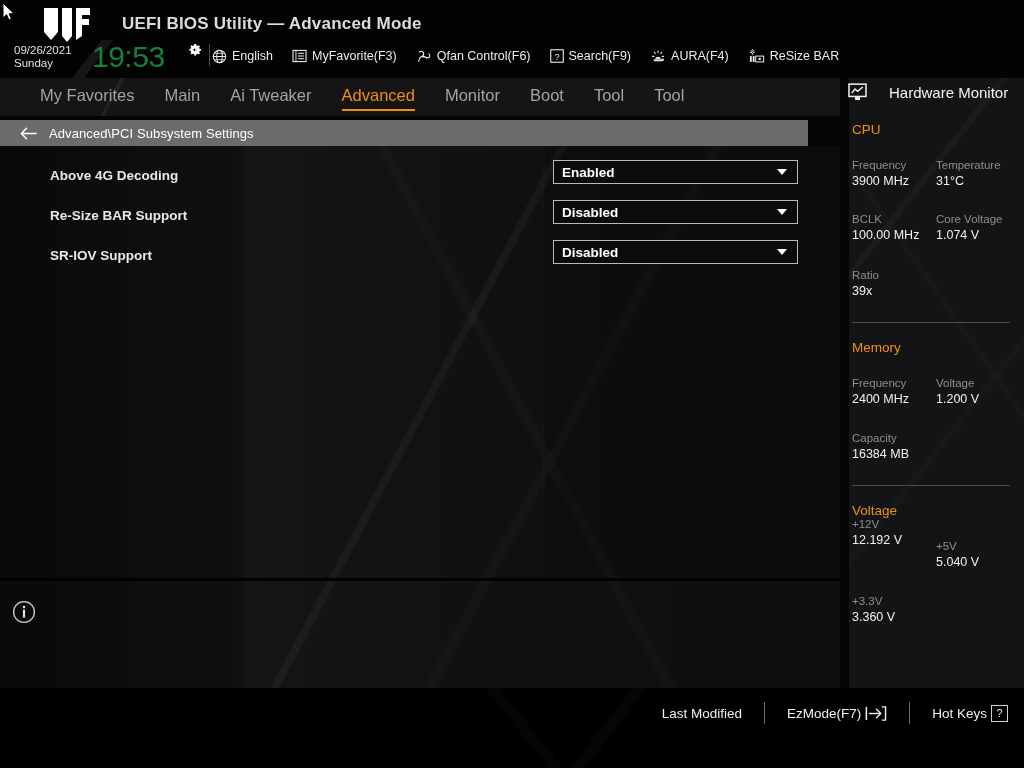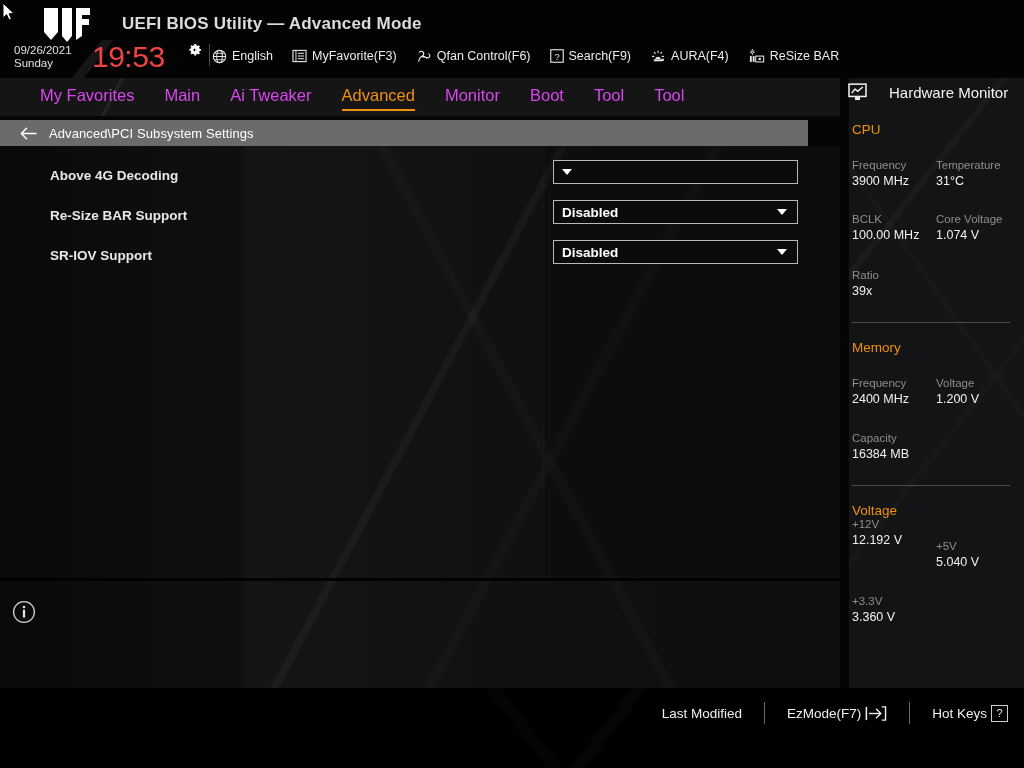--- a/index.html
+++ b/index.html
@@ -22,42 +22,42 @@
   #header .diag {
     position: absolute; left: -40px; top: 40px; width: 200px; height: 120px;
     background: linear-gradient(128deg, transparent 48%, #161616 48.5%, #161616 52%, transparent 52.5%);
   }
   #tuf-logo { position: absolute; left: 41px; top: 6px; width: 52px; height: 42px; }
   #title-text {
     position: absolute; left: 122px; top: 14px;
     font-size: 17px; font-weight: bold; color: #dcdcdc; letter-spacing: .2px;
   }
   #datewrap { position: absolute; left: 14px; top: 44px; font-size: 11.5px; color: #e2e2e2; line-height: 13px; }
-  #clock { position: absolute; left: 92px; top: 40px; font-size: 30px; color: #ef4444; letter-spacing: -.5px; }
+  #clock { position: absolute; left: 92px; top: 40px; font-size: 30px; color: #15803d; letter-spacing: -.5px; }
   #clock-gear { position: absolute; left: 186px; top: 42px; width: 16px; height: 16px; }
   #hdr-sep { position: absolute; left: 209px; top: 44px; width: 1px; height: 22px; background: #4a4a4a; }
 
   #hdr-tools { position: absolute; left: 212px; top: 45px; height: 22px; display: flex; align-items: center; gap: 0; }
   .tool { display: flex; align-items: center; gap: 5px; margin-right: 19px; font-size: 12.5px; color: #ececec; white-space: nowrap; }
   .tool svg { display: block; }
 
   
   #nav {
     position: absolute; left: 0; top: 78px; width: 840px; height: 38px;
     background: #151515;
     display: flex; align-items: center; padding-left: 40px; gap: 0;
     overflow: hidden;
   }
   #nav .navdiag {
     position: absolute; left: 0px; top: 0px; width: 180px; height: 38px;
     background: linear-gradient(118deg, transparent 60%, #222 60.4%, #222 62%, transparent 62.4%);
     pointer-events: none;
   }
   .navtab {
-    position: relative; font-size: 16.5px; color: #d946ef;
+    position: relative; font-size: 16.5px; color: #a3a3a3;
     padding: 2px 0 5px 0; margin-right: 30px; white-space: nowrap;
   }
   .navtab.active { color: #f0900f; }
   .navtab.active::after {
     content: ""; position: absolute; left: 0; right: 0; bottom: -1px; height: 2px; background: #f0900f;
   }
 
   
   #crumb {
     position: absolute; left: 0; top: 120px; width: 808px; height: 26px;
@@ -267,20 +267,21 @@
   </div>
 
   <div id="main">
     <div class="tex"></div>
     <div class="blk1"></div>
     <div class="blk2"></div>
 
     <div class="setting-row" style="top:12px">
       <div class="setting-label">Above 4G Decoding</div>
       <div class="setting-select">
+        <span class="val">Enabled</span>
         <span class="caret"></span>
       </div>
     </div>
 
     <div class="setting-row" style="top:52px">
       <div class="setting-label">Re-Size BAR Support</div>
       <div class="setting-select">
         <span class="val">Disabled</span>
         <span class="caret"></span>
       </div>

